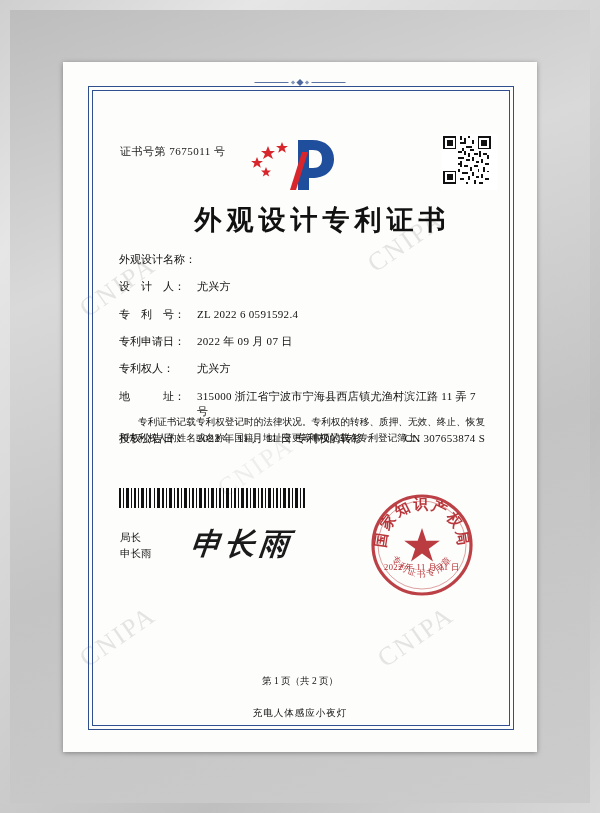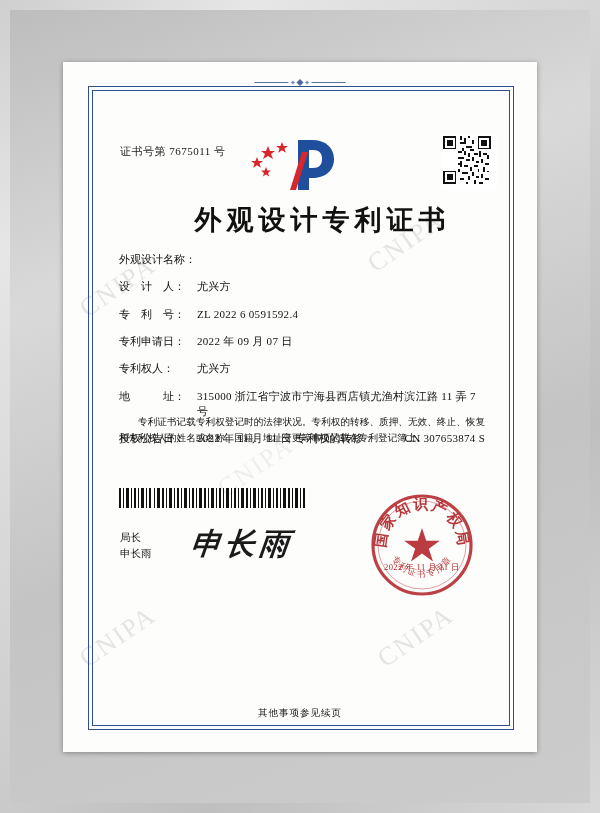--- a/index.html
+++ b/index.html
@@ -473,15 +473,16 @@
         <textPath href="#sealTop" startOffset="50%" text-anchor="middle">国家知识产权局</textPath>
       </text>
       <path id="sealBot" d="M 21 62 A 34 34 0 0 0 85 62" fill="none"></path>
       <text font-family="Liberation Serif, serif" font-size="9" fill="#b3272c" letter-spacing="1.5" opacity=".85">
         <textPath href="#sealBot" startOffset="50%" text-anchor="middle">专利证书专用章</textPath>
       </text>
     </svg>
   </div>
   <div class="seal-date">2022 年 11 月 11 日</div>
 
-  <div class="foot-note">其他事项参见续页</div>
+  <div class="page-no">第 1 页（共 2 页）</div>
+  <div class="foot-note">充电人体感应小夜灯</div>
 
 </div>
 
 </body></html>

